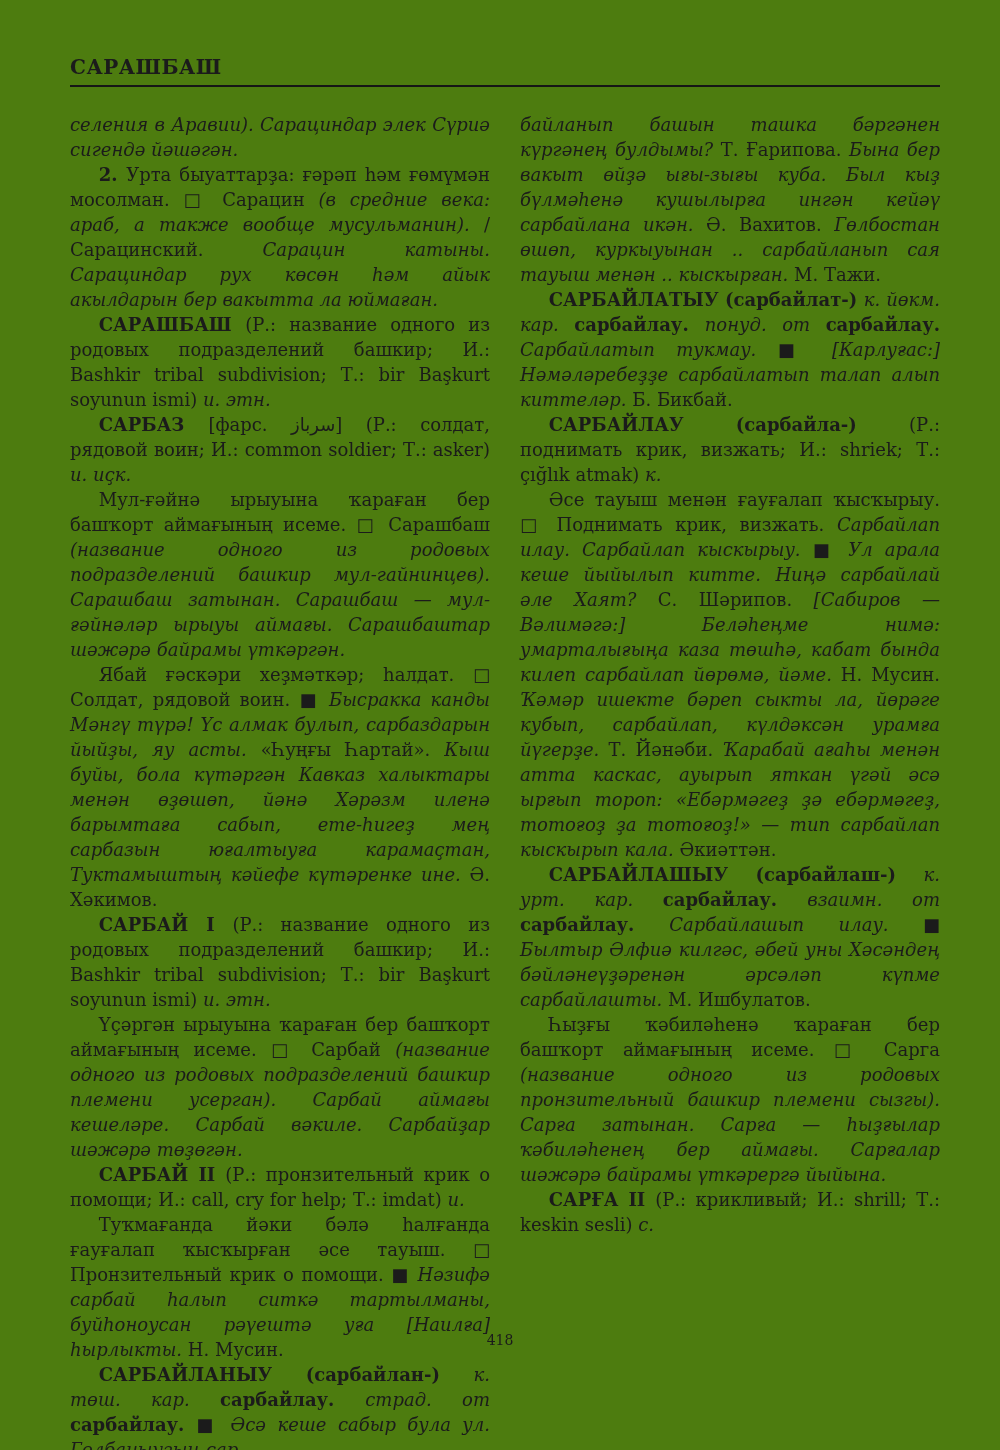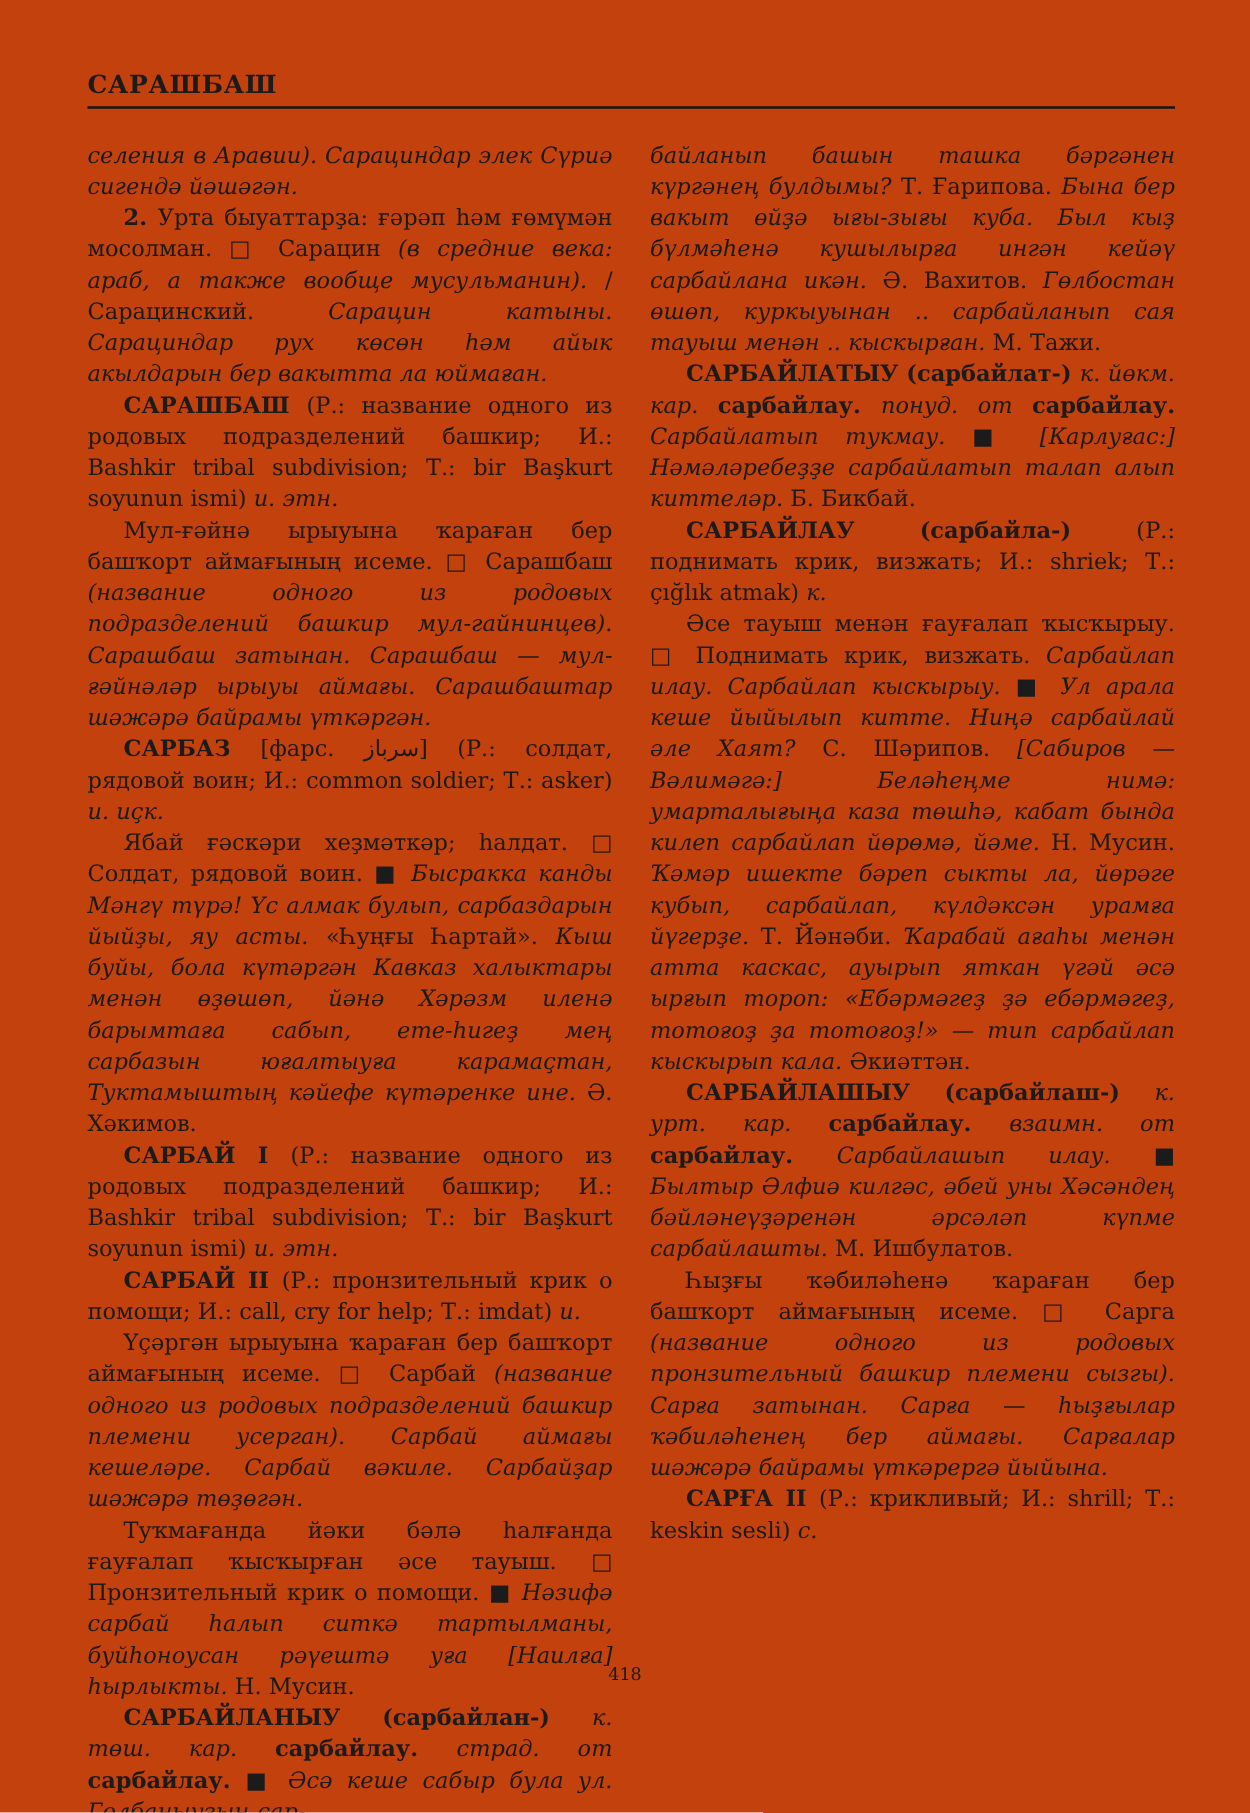--- a/index.html
+++ b/index.html
@@ -1,19 +1,19 @@
 <!DOCTYPE html>
 <html><head>
 <meta charset="utf-8">
 <style>
   html,body{margin:0;padding:0;background:#ffffff;}
   .page{
     position:relative;
     width:1000px;height:1450px;
-    background:#c2410c;
+    background:#4d7c0f;
     box-sizing:border-box;
     padding:56px 60px 0 70px;
     font-family:"DejaVu Serif","DejaVu Sans",serif;
     color:#1b1b1b;
     overflow:hidden;
   }
   .running-head{
     font-weight:700;
     font-size:20px;
     line-height:22px;
@@ -54,26 +54,26 @@
 <body>
 
 <div class="page">
   <div class="running-head">САРАШБАШ</div>
   <div class="header-rule"></div>
   <div class="columns">
     <div class="col" id="col-left">
         <p class=""><span class="run-italic">селения в Аравии). Сарациндар элек Сүриә сигендә йәшәгән.</span></p>
         <p class="indent"><span class="run-bold">2. </span><span class="run-roman">Урта быуаттарҙа: ғәрәп һәм ғөмүмән мосолман. □ Сарацин </span><span class="run-italic">(в средние века: араб, а также вообще мусульманин). </span><span class="run-roman">/ Сарацинский. </span><span class="run-italic">Сарацин катыны. Сарациндар рух көсөн һәм айык акылдарын бер вакытта ла юймаған.</span></p>
         <p class="indent"><span class="run-bold">САРАШБАШ </span><span class="run-roman">(Р.: название одного из родовых подразделений башкир; И.: Bashkir tribal subdivision; Т.: bir Başkurt soyunun ismi) </span><span class="run-italic">и. этн.</span></p>
+        <p class="indent"><span class="run-bold">САРБАЗ </span><span class="run-roman">[фарс. سرباز] (Р.: солдат, рядовой воин; И.: common soldier; Т.: asker) </span><span class="run-italic">и. иҫк.</span></p>
         <p class="indent"><span class="run-roman">Мул-ғәйнә ырыуына ҡараған бер башҡорт аймағының исеме. □ Сарашбаш </span><span class="run-italic">(название одного из родовых подразделений башкир мул-гайнинцев). Сарашбаш затынан. Сарашбаш — мул-ғәйнәләр ырыуы аймағы. Сарашбаштар шәжәрә байрамы үткәргән.</span></p>
-        <p class="indent"><span class="run-bold">САРБАЗ </span><span class="run-roman">[фарс. سرباز] (Р.: солдат, рядовой воин; И.: common soldier; Т.: asker) </span><span class="run-italic">и. иҫк.</span></p>
         <p class="indent"><span class="run-roman">Ябай ғәскәри хеҙмәткәр; һалдат. □ Солдат, рядовой воин. ■ </span><span class="run-italic">Бысракка канды Мәнгү түрә! Үс алмак булып, сарбаздарын йыйҙы, яу асты. </span><span class="run-roman">«Һуңғы Һартай». </span><span class="run-italic">Кыш буйы, бола күтәргән Кавказ халыктары менән өҙөшөп, йәнә Хәрәзм иленә барымтаға сабып, ете-һигеҙ мең сарбазын юғалтыуға карамаҫтан, Туктамыштың кәйефе күтәренке ине. </span><span class="run-roman">Ә. Хәкимов.</span></p>
         <p class="indent"><span class="run-bold">САРБАЙ I </span><span class="run-roman">(Р.: название одного из родовых подразделений башкир; И.: Bashkir tribal subdivision; Т.: bir Başkurt soyunun ismi) </span><span class="run-italic">и. этн.</span></p>
+        <p class="indent"><span class="run-roman">Үҫәргән ырыуына ҡараған бер башҡорт аймағының исеме. □ Сарбай </span><span class="run-italic">(название одного из родовых подразделений башкир племени усерган). Сарбай аймағы кешеләре. Сарбай вәкиле. Сарбайҙар шәжәрә төҙөгән.</span></p>
         <p class="indent"><span class="run-bold">САРБАЙ II </span><span class="run-roman">(Р.: пронзительный крик о помощи; И.: call, cry for help; Т.: imdat) </span><span class="run-italic">и.</span></p>
-        <p class="indent"><span class="run-roman">Үҫәргән ырыуына ҡараған бер башҡорт аймағының исеме. □ Сарбай </span><span class="run-italic">(название одного из родовых подразделений башкир племени усерган). Сарбай аймағы кешеләре. Сарбай вәкиле. Сарбайҙар шәжәрә төҙөгән.</span></p>
         <p class="indent"><span class="run-roman">Туҡмағанда йәки бәлә һалғанда ғауғалап ҡысҡырған әсе тауыш. □ Пронзительный крик о помощи. ■ </span><span class="run-italic">Нәзифә сарбай һалып ситкә тартылманы, буйһоноусан рәүештә уға [Наилға] һырлыкты. </span><span class="run-roman">Н. Мусин.</span></p>
         <p class="indent"><span class="run-bold">САРБАЙЛАНЫУ (сарбайлан-) </span><span class="run-italic">к. төш. кар. </span><span class="run-bold">сарбайлау. </span><span class="run-italic">страд. от </span><span class="run-bold">сарбайлау. </span><span class="run-roman">■ </span><span class="run-italic">Әсә кеше сабыр була ул. Гөлбаныуҙың сар-</span></p>
       </div>
     <div class="col" id="col-right">
         <p class=""><span class="run-italic">байланып башын ташка бәргәнен күргәнең булдымы? </span><span class="run-roman">Т. Ғарипова. </span><span class="run-italic">Бына бер вакыт өйҙә ығы-зығы куба. Был кыҙ бүлмәһенә кушылырға ингән кейәү сарбайлана икән. </span><span class="run-roman">Ә. Вахитов. </span><span class="run-italic">Гөлбостан өшөп, куркыуынан .. сарбайланып сая тауыш менән .. кыскырған. </span><span class="run-roman">М. Тажи.</span></p>
         <p class="indent"><span class="run-bold">САРБАЙЛАТЫУ (сарбайлат-) </span><span class="run-italic">к. йөкм. кар. </span><span class="run-bold">сарбайлау. </span><span class="run-italic">понуд. от </span><span class="run-bold">сарбайлау. </span><span class="run-italic">Сарбайлатып тукмау. </span><span class="run-roman">■ </span><span class="run-italic">[Карлуғас:] Нәмәләребеҙҙе сарбайлатып талап алып киттеләр. </span><span class="run-roman">Б. Бикбай.</span></p>
         <p class="indent"><span class="run-bold">САРБАЙЛАУ (сарбайла-) </span><span class="run-roman">(Р.: поднимать крик, визжать; И.: shriek; Т.: çığlık atmak) </span><span class="run-italic">к.</span></p>
         <p class="indent"><span class="run-roman">Әсе тауыш менән ғауғалап ҡысҡырыу. □ Поднимать крик, визжать. </span><span class="run-italic">Сарбайлап илау. Сарбайлап кыскырыу. </span><span class="run-roman">■ </span><span class="run-italic">Ул арала кеше йыйылып китте. Ниңә сарбайлай әле Хаят? </span><span class="run-roman">С. Шәрипов. </span><span class="run-italic">[Сабиров — Вәлимәгә:] Беләһеңме нимә: умарталығыңа каза төшһә, кабат бында килеп сарбайлап йөрөмә, йәме. </span><span class="run-roman">Н. Мусин. </span><span class="run-italic">Ҡәмәр ишекте бәреп сыкты ла, йөрәге кубып, сарбайлап, күлдәксән урамға йүгерҙе. </span><span class="run-roman">Т. Йәнәби. </span><span class="run-italic">Ҡарабай ағаһы менән атта каскас, ауырып яткан үгәй әсә ырғып тороп: «Ебәрмәгеҙ ҙә ебәрмәгеҙ, тотоғоҙ ҙа тотоғоҙ!» — тип сарбайлап кыскырып кала. </span><span class="run-roman">Әкиәттән.</span></p>
         <p class="indent"><span class="run-bold">САРБАЙЛАШЫУ (сарбайлаш-) </span><span class="run-italic">к. урт. кар. </span><span class="run-bold">сарбайлау. </span><span class="run-italic">взаимн. от </span><span class="run-bold">сарбайлау. </span><span class="run-italic">Сарбайлашып илау. </span><span class="run-roman">■ </span><span class="run-italic">Былтыр Әлфиә килгәс, әбей уны Хәсәндең бәйләнеүҙәренән әрсәләп күпме сарбайлашты. </span><span class="run-roman">М. Ишбулатов.</span></p>
         <p class="indent"><span class="run-roman">Һыҙғы ҡәбиләһенә ҡараған бер башҡорт аймағының исеме. □ Сарга </span><span class="run-italic">(название одного из родовых пронзительный башкир племени сызгы). Сарға затынан. Сарға — һыҙғылар ҡәбиләһенең бер аймағы. Сарғалар шәжәрә байрамы үткәрергә йыйына.</span></p>

